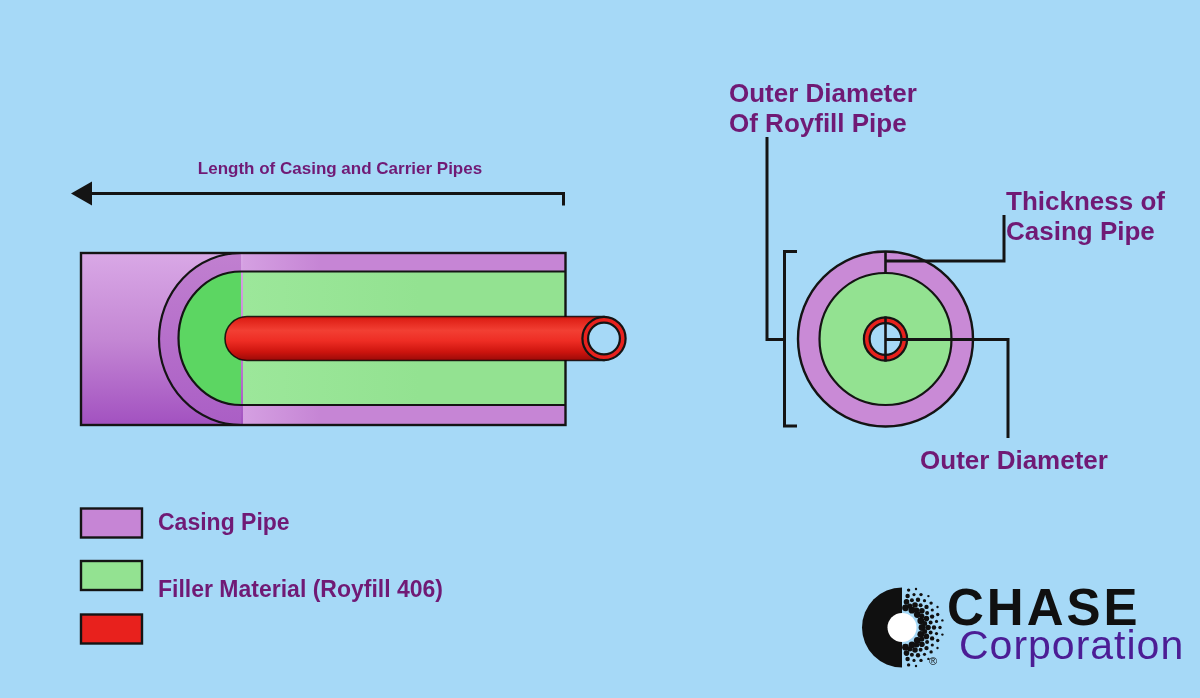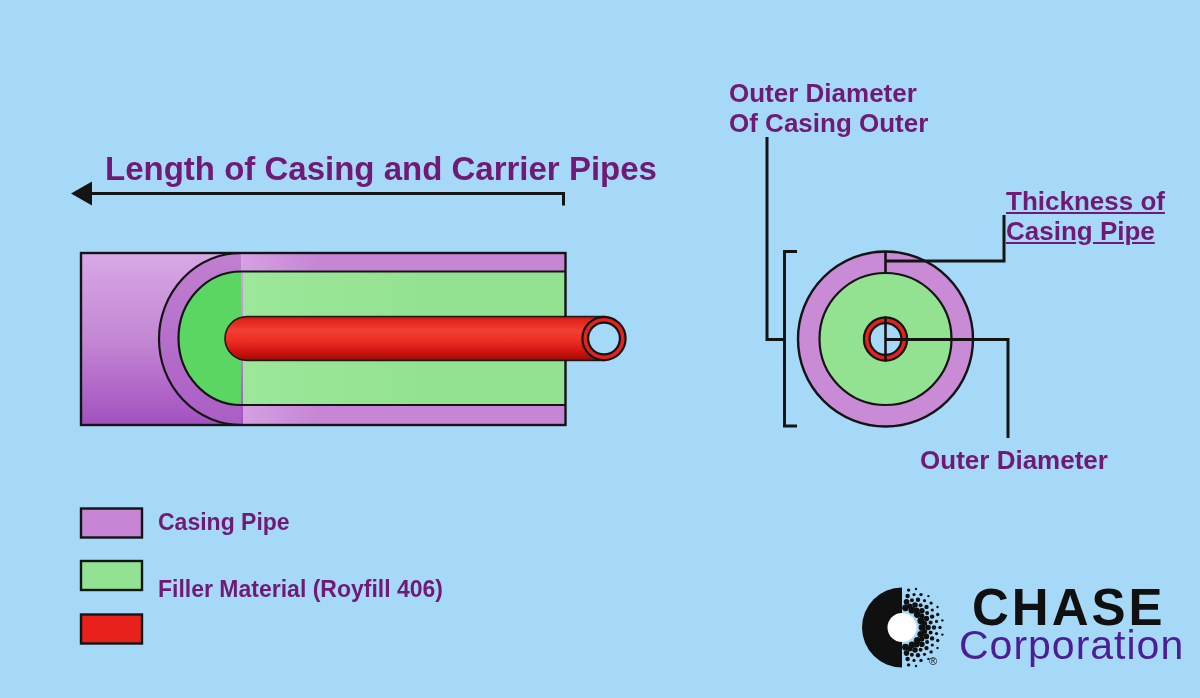--- a/index.html
+++ b/index.html
@@ -5,29 +5,29 @@
   html,body{margin:0;padding:0;background:#a6d9f7;}
   .canvas{
     position:relative;width:1200px;height:698px;overflow:hidden;
     background:#a6d9f7;
     font-family:"Liberation Sans","DejaVu Sans",sans-serif;
     color:#1b1b1b;
   }
   .canvas svg.layer{position:absolute;left:0;top:0;}
   .lbl{position:absolute;font-weight:800;color:#701a75;white-space:nowrap;}
   .lbl .ln{display:block;}
-  .title-lbl{left:105px;top:155px;width:470px;text-align:center;font-size:33px;line-height:27px;}
+  .title-lbl{left:105px;top:155px;width:470px;text-align:center;font-size:17px;line-height:27px;}
   .od-casing-lbl{left:729px;top:78px;font-size:26px;line-height:30px;}
-  .thickness-lbl{left:1006px;top:186px;font-size:26px;line-height:30px;text-decoration:underline;}
+  .thickness-lbl{left:1006px;top:186px;font-size:26px;line-height:30px;}
   .od-carrier-lbl{left:914px;top:445px;width:200px;text-align:center;font-size:26px;line-height:30px;}
   .legend-lbl{left:158px;font-size:23px;line-height:29px;}
   .legend-lbl.l0{top:508px;}
   .legend-lbl.l1{top:575px;}
   .legend-lbl.l2{top:614px;}
-  .chase-word{position:absolute;left:972px;top:582px;font-size:51px;line-height:51px;
+  .chase-word{position:absolute;left:947px;top:582px;font-size:51px;line-height:51px;
     font-weight:800;letter-spacing:3px;color:#101010;}
   .corp-word{position:absolute;left:959px;top:629px;font-size:41px;line-height:33px;
     font-weight:400;letter-spacing:1px;color:#4c1d95;}
   .reg-mark{position:absolute;left:929px;top:655px;font-size:11px;color:#101010;font-weight:400;}
 </style>
 </head>
 <body>
 
 <div class="canvas">
 
@@ -188,21 +188,21 @@
           <circle cx="914.0" cy="660.4" r="1.6"></circle>
           <circle cx="916.0" cy="666.0" r="1.2"></circle>
         </g>
     </g>
   </svg>
 
   <div class="lbl title-lbl">Length of Casing and Carrier Pipes</div>
 
   <div class="lbl od-casing-lbl">
     <span class="ln">Outer Diameter</span>
-    <span class="ln">Of Casing Outer</span>
+    <span class="ln">Of Royfill Pipe</span>
   </div>
 
   <div class="lbl thickness-lbl">
     <span class="ln">Thickness of</span>
     <span class="ln">Casing Pipe</span>
   </div>
 
   <div class="lbl od-carrier-lbl">
     <span class="ln">Outer Diameter</span>
   </div>

